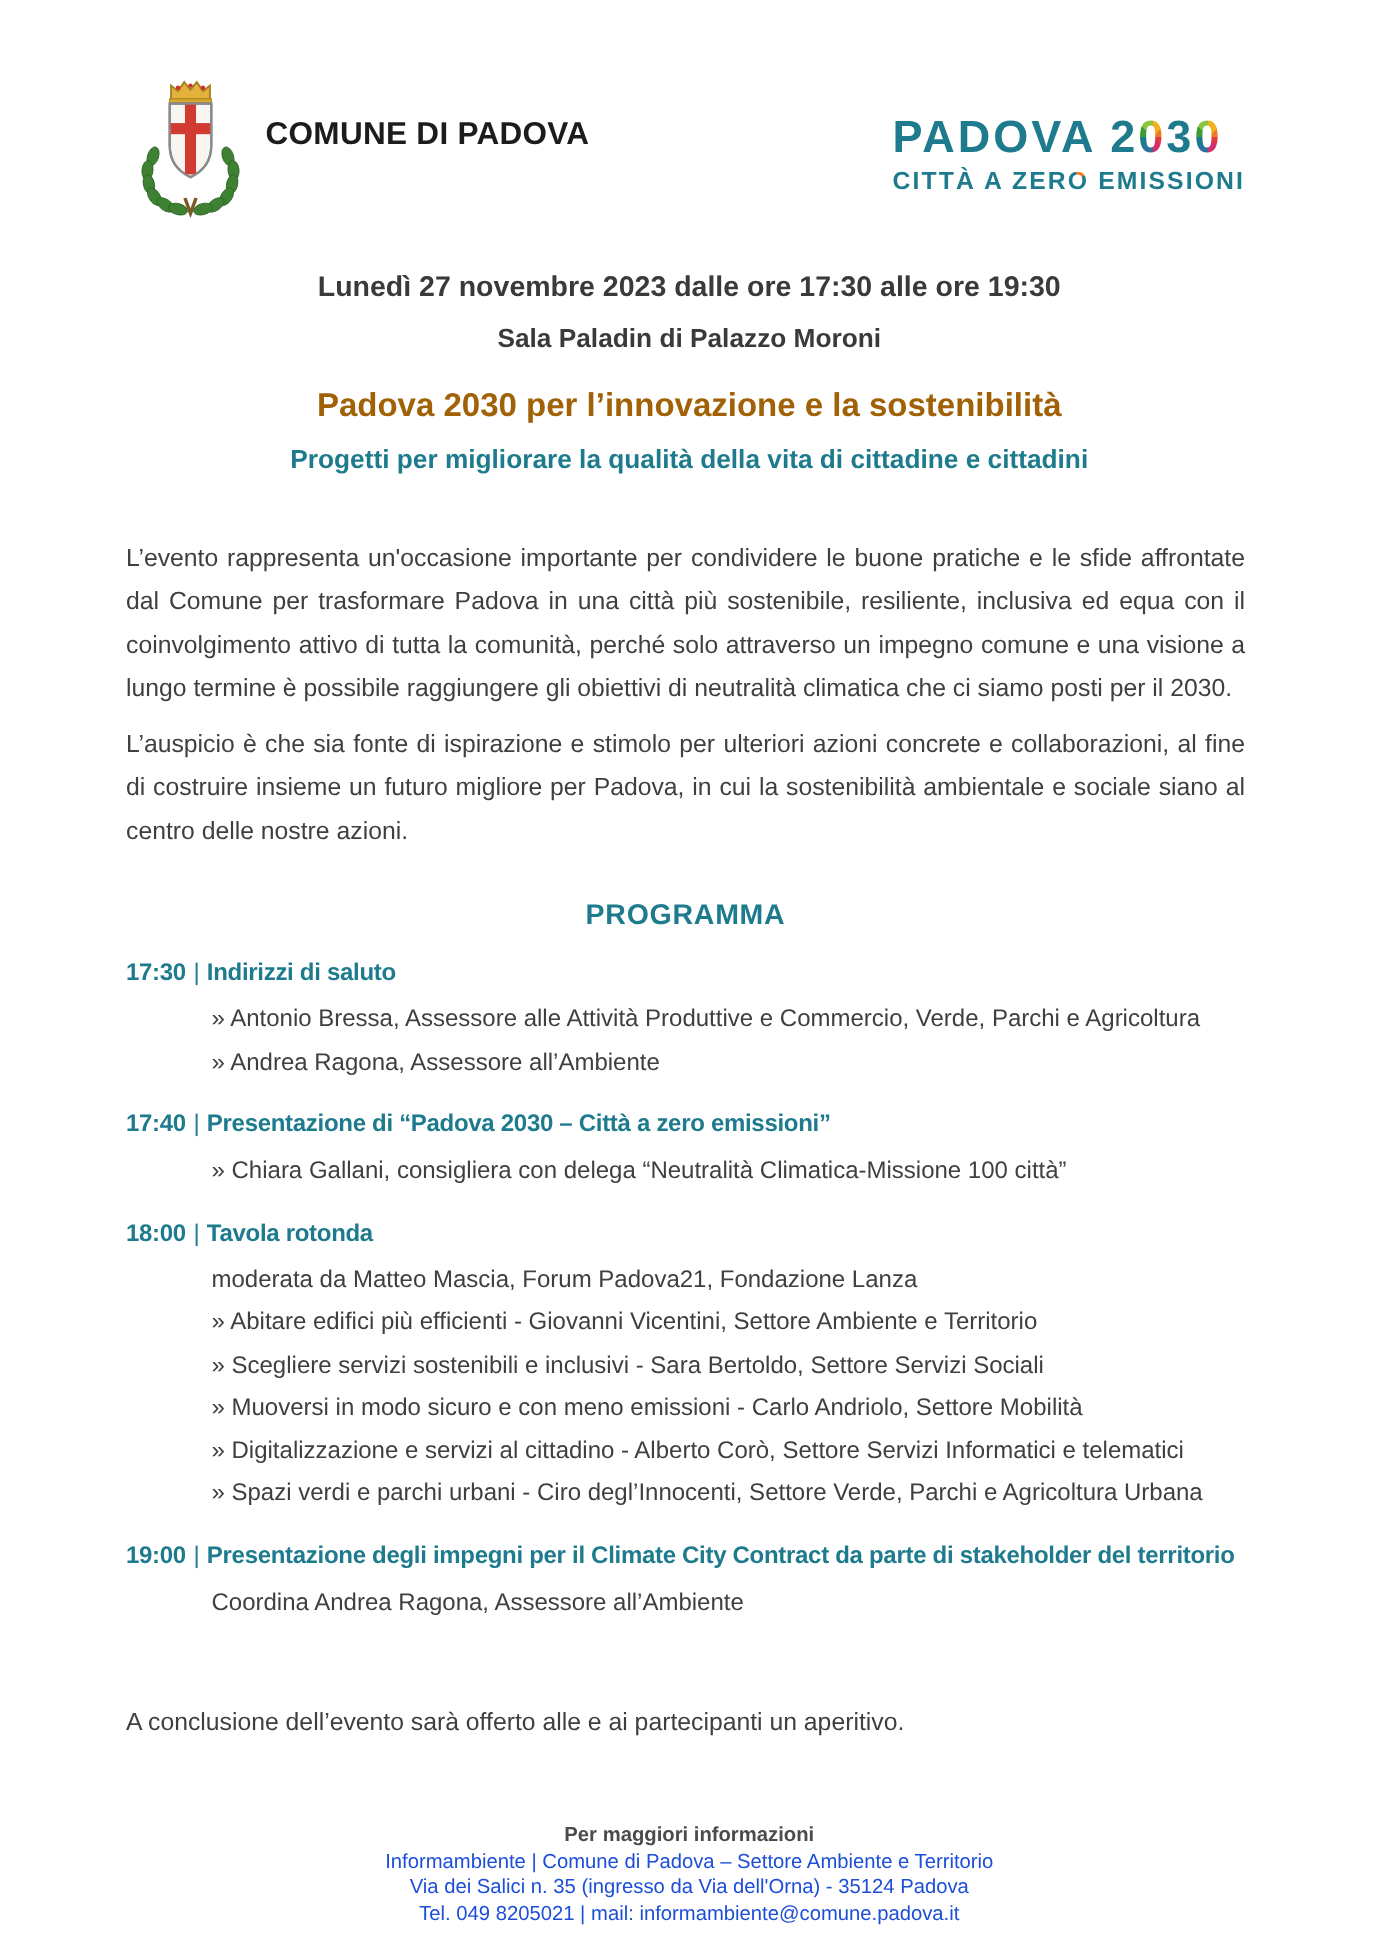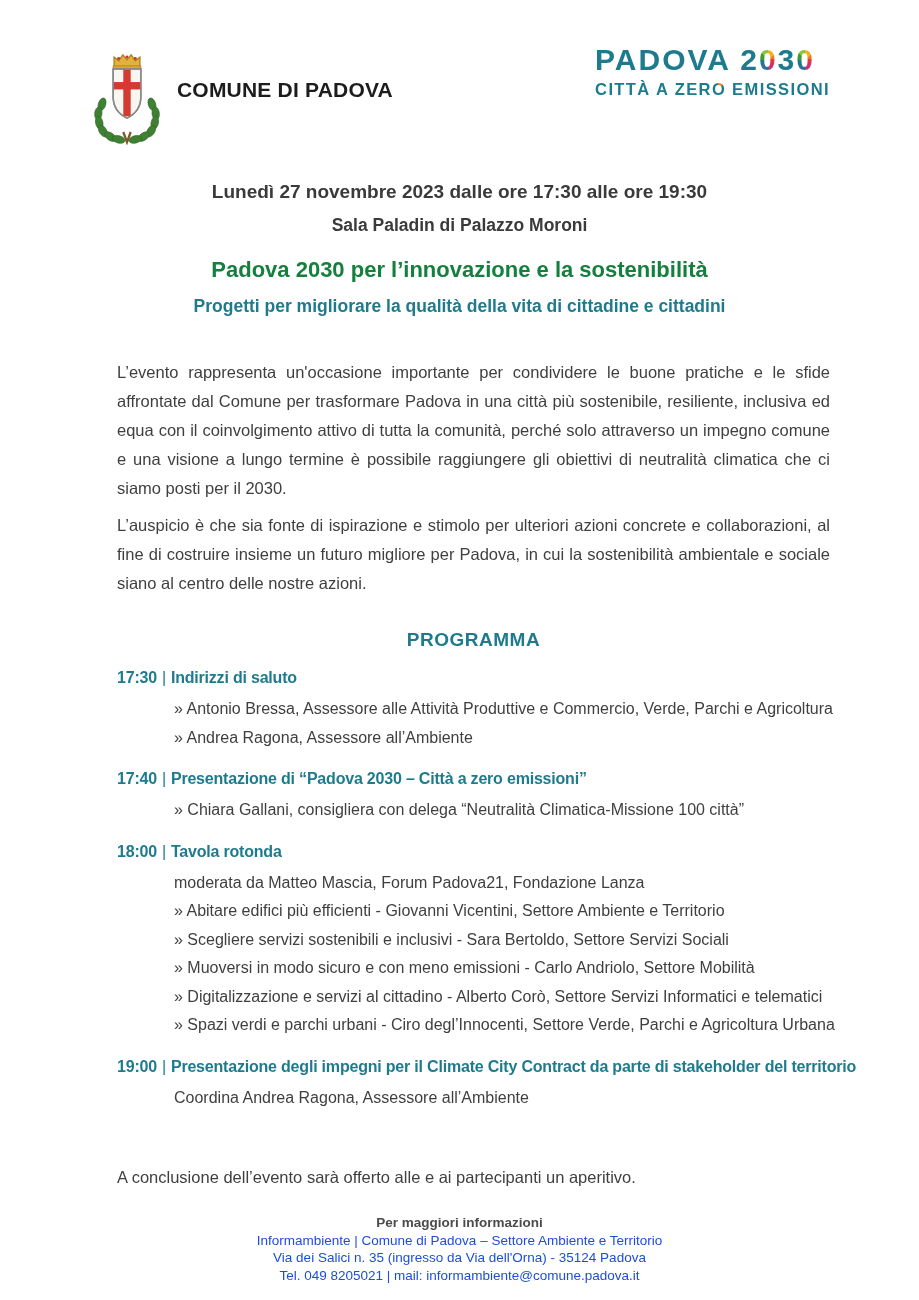--- a/index.html
+++ b/index.html
@@ -25,21 +25,21 @@
   .crest { width: 74px; height: 100px; flex: 0 0 auto; }
   .comune-label {
     font-size: 21px;
     font-weight: 700;
     color: #1c1c1c;
     margin-left: 13px;
     margin-top: 33px;
     letter-spacing: 0.2px;
     white-space: nowrap;
   }
-  .brand-right { margin-top: 0; text-align: left; }
+  .brand-right { margin-top: 32px; text-align: left; }
   .p2030-line1 {
     font-size: 30px;
     font-weight: 800;
     color: #1e7b8d;
     letter-spacing: 2px;
     line-height: 1;
     white-space: nowrap;
   }
   .p2030-line2 {
     font-size: 16.5px;
@@ -62,25 +62,25 @@
       #3f9c35 270deg 315deg, #8bc540 315deg 360deg);
   }
   .zero-o {
     background-image: conic-gradient(from -15deg,
       #ef7b28 0 55deg, #1e7b8d 55deg 360deg);
   }
 
   
   .date-line   { text-align: center; font-size: 19px;   font-weight: 700; color: #3a3a3a; margin-top: 36px; }
   .venue-line  { text-align: center; font-size: 17.5px; font-weight: 700; color: #3a3a3a; margin-top: 12px; }
-  .title-line  { text-align: center; font-size: 22px;   font-weight: 700; color: #15803d; margin-top: 21px; }
+  .title-line  { text-align: center; font-size: 22px;   font-weight: 700; color: #a16207; margin-top: 21px; }
   .subtitle-line { text-align: center; font-size: 17.5px; font-weight: 700; color: #1e7b8d; margin-top: 13px; }
 
   
-  .body-text { padding: 0 89px 0 117px; }
+  .body-text { padding: 0 89px 0 84px; }
   .para {
     font-size: 16.5px;
     line-height: 29px;
     text-align: justify;
     color: #3f3f3f;
     margin: 0 0 8px 0;
   }
   .para.first { margin-top: 41px; }
 
   .programma-heading {

